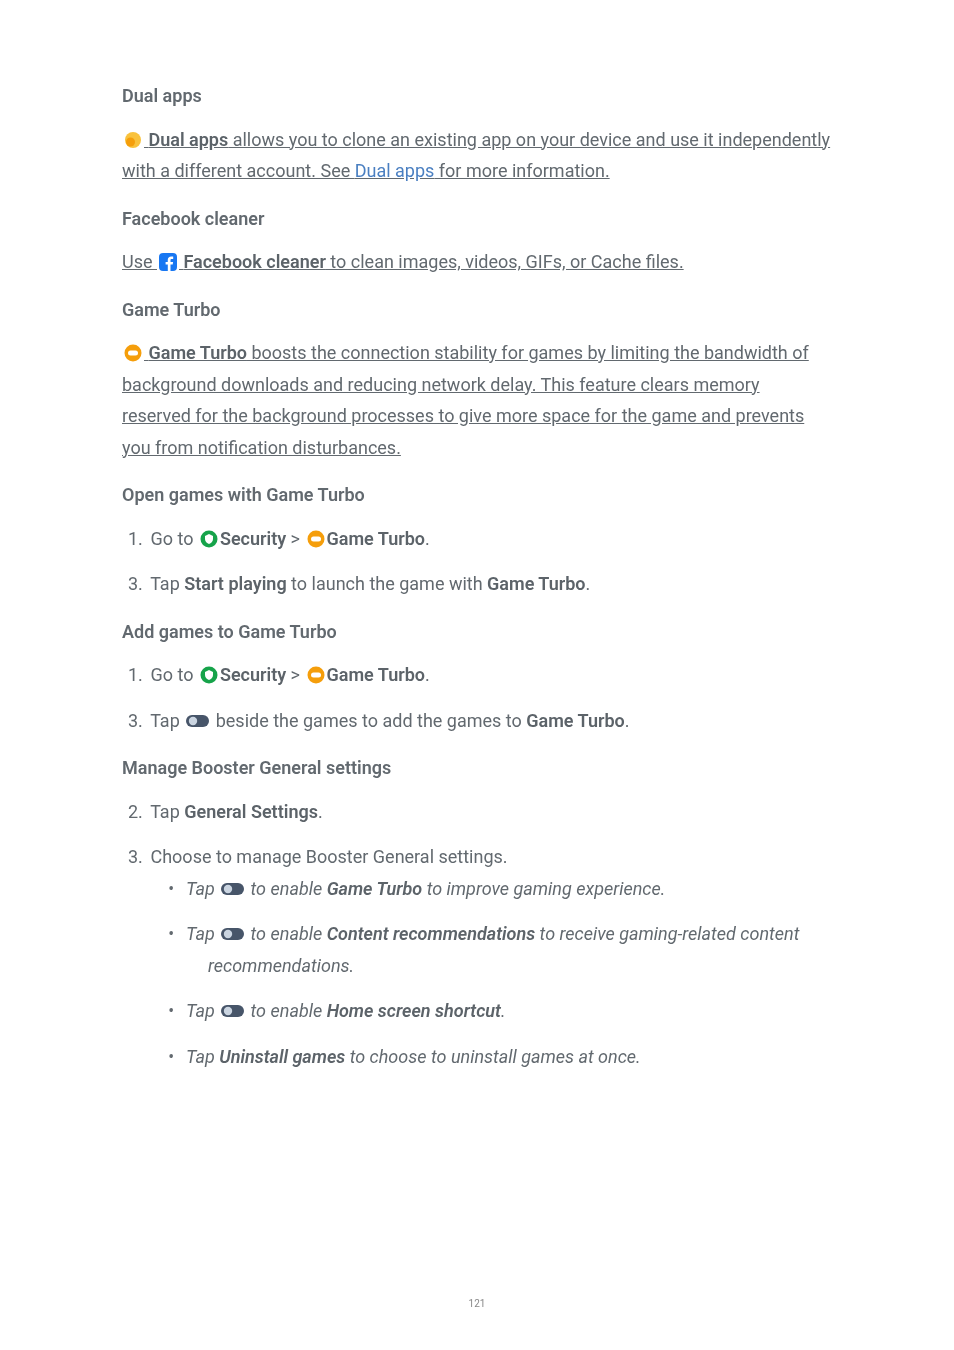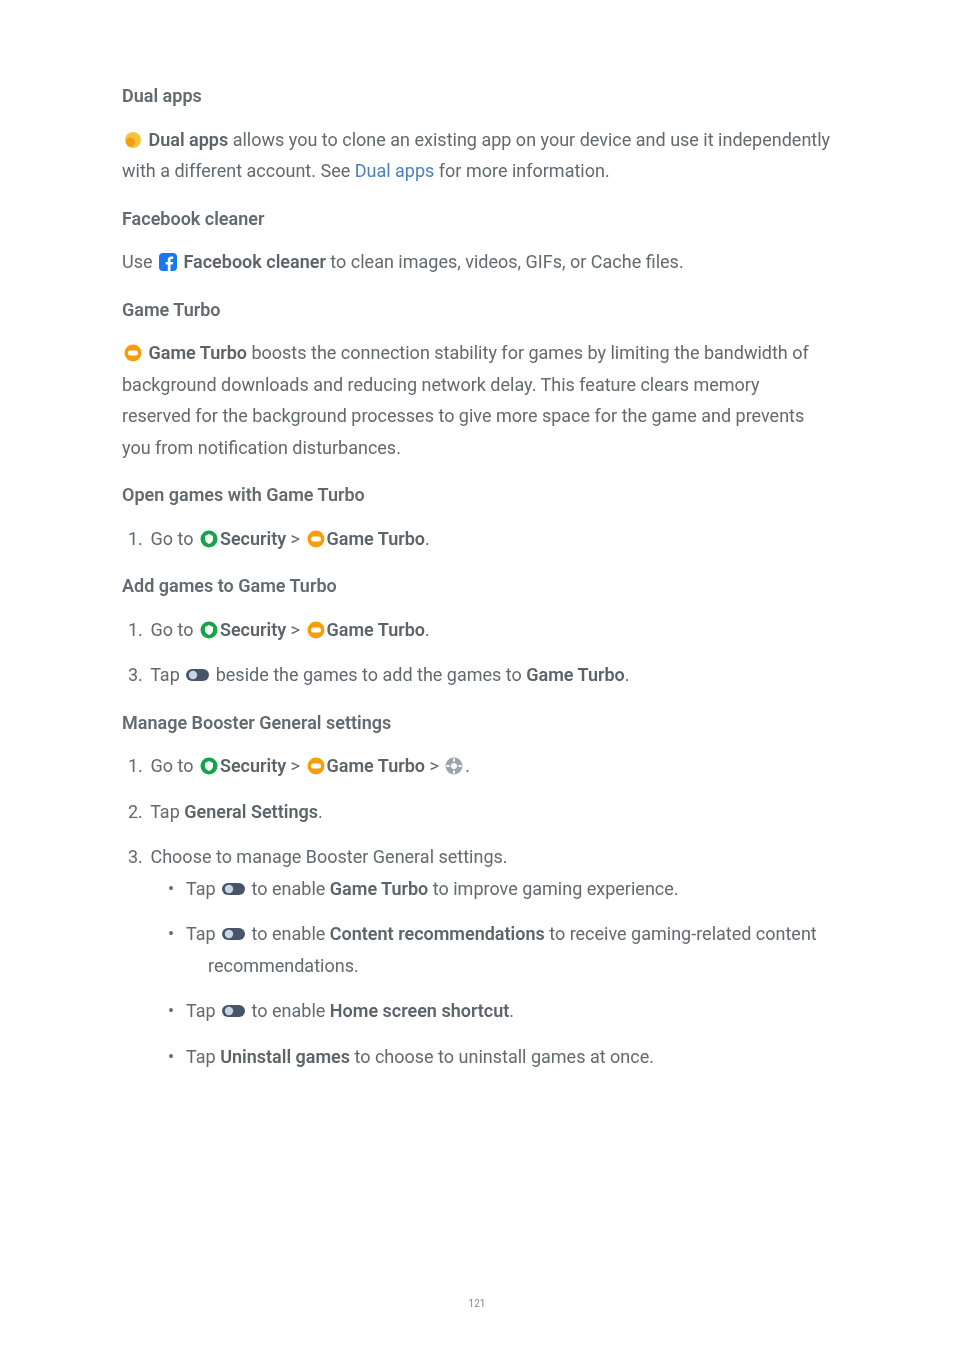--- a/index.html
+++ b/index.html
@@ -17,20 +17,21 @@
   .heading {
     font-weight: 600;
     color: #62696f;
     margin-top: 16px;
     margin-bottom: 12px;
   }
   .heading.first { margin-top: 0; }
   p {
     margin-bottom: 8px;
     color: #62696f;
+    text-decoration: underline;
   }
   ol {
     list-style: none;
     margin-left: 6px;
     margin-bottom: 8px;
   }
   ol li {
     margin-bottom: 14px;
     padding-left: 22px;
     text-indent: -22px;
@@ -41,20 +42,21 @@
     text-indent: 0;
   }
   ul {
     list-style: none;
     margin-left: 40px;
   }
   ul li {
     margin-bottom: 14px;
     position: relative;
     padding-left: 18px;
+    font-style: italic;
   }
   ul li::before {
     content: "•";
     position: absolute;
     left: 0;
     color: #62696f;
   }
   .bold { font-weight: 600; color: #5c6369; }
   .link { color: #4a7fc1; }
   .icon {
@@ -143,49 +145,43 @@
 
 <div class="heading">Open games with Game Turbo</div>
 <ol>
   <li><span class="num">1.</span>
     <span>Go to </span><span class="icon"><svg width="18" height="18">
           <use href="#icon-security"></use>
         </svg></span><span class="bold">Security</span><span> &gt; </span><span class="icon"><svg width="18" height="18">
           <use href="#icon-gameturbo"></use>
         </svg></span><span class="bold">Game Turbo</span><span>.</span>
   </li>
+  <li><span class="num">3.</span>
+    <span>Tap </span><span class="bold">Start playing</span><span> to launch the game with </span><span class="bold">Game Turbo</span><span>.</span>
+  </li>
 </ol>
 
 <div class="heading">Add games to Game Turbo</div>
 <ol>
   <li><span class="num">1.</span>
     <span>Go to </span><span class="icon"><svg width="18" height="18">
           <use href="#icon-security"></use>
         </svg></span><span class="bold">Security</span><span> &gt; </span><span class="icon"><svg width="18" height="18">
           <use href="#icon-gameturbo"></use>
         </svg></span><span class="bold">Game Turbo</span><span>.</span>
   </li>
   <li><span class="num">3.</span>
     <span>Tap </span><span class="icon"><svg width="23" height="18">
           <use href="#icon-toggle"></use>
         </svg></span><span> beside the games to add the games to </span><span class="bold">Game Turbo</span><span>.</span>
   </li>
 </ol>
 
 <div class="heading">Manage Booster General settings</div>
 <ol>
-  <li><span class="num">1.</span>
-    <span>Go to </span><span class="icon"><svg width="18" height="18">
-          <use href="#icon-security"></use>
-        </svg></span><span class="bold">Security</span><span> &gt; </span><span class="icon"><svg width="18" height="18">
-          <use href="#icon-gameturbo"></use>
-        </svg></span><span class="bold">Game Turbo</span><span> &gt; </span><span class="icon"><svg width="18" height="18">
-          <use href="#icon-settings"></use>
-        </svg></span><span>.</span>
-  </li>
   <li><span class="num">2.</span>
     <span>Tap </span><span class="bold">General Settings</span><span>.</span>
   </li>
   <li><span class="num">3.</span>
     <span>Choose to manage Booster General settings.</span>
     <ul>
       <li>
         <span>Tap </span><span class="icon"><svg width="23" height="18">
               <use href="#icon-toggle"></use>
             </svg></span><span> to enable </span><span class="bold">Game Turbo</span><span> to improve gaming experience.</span>

